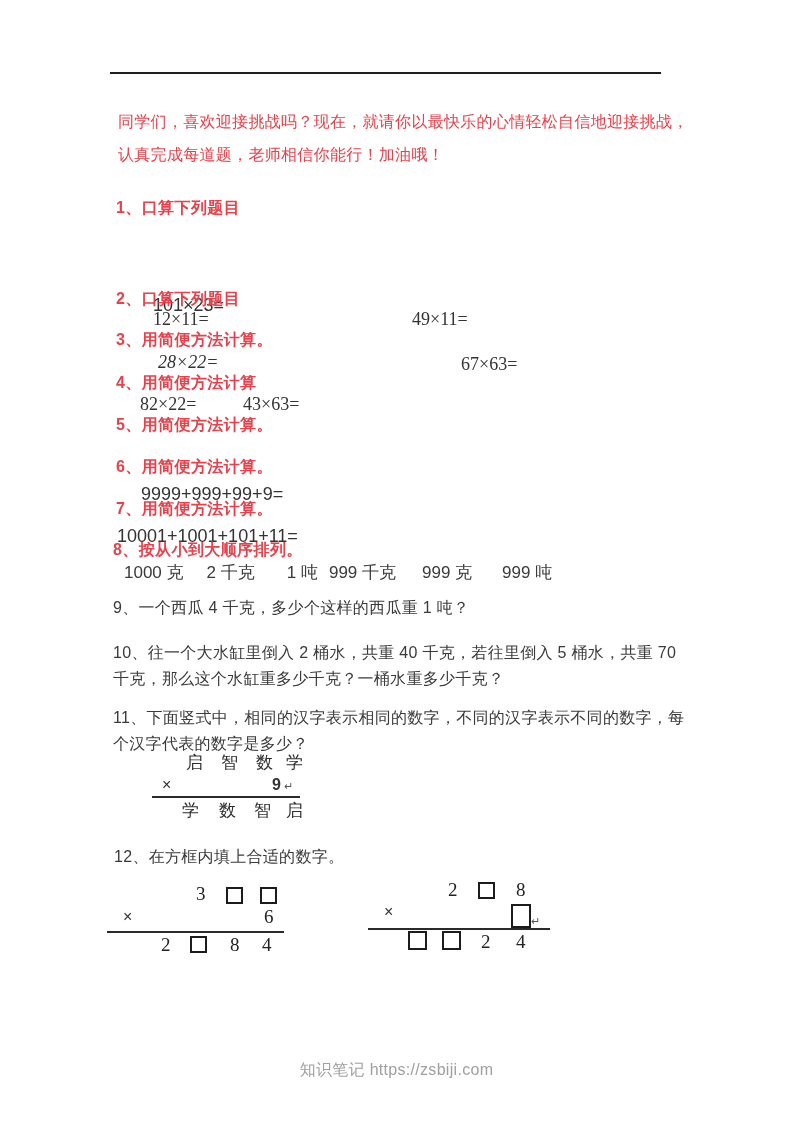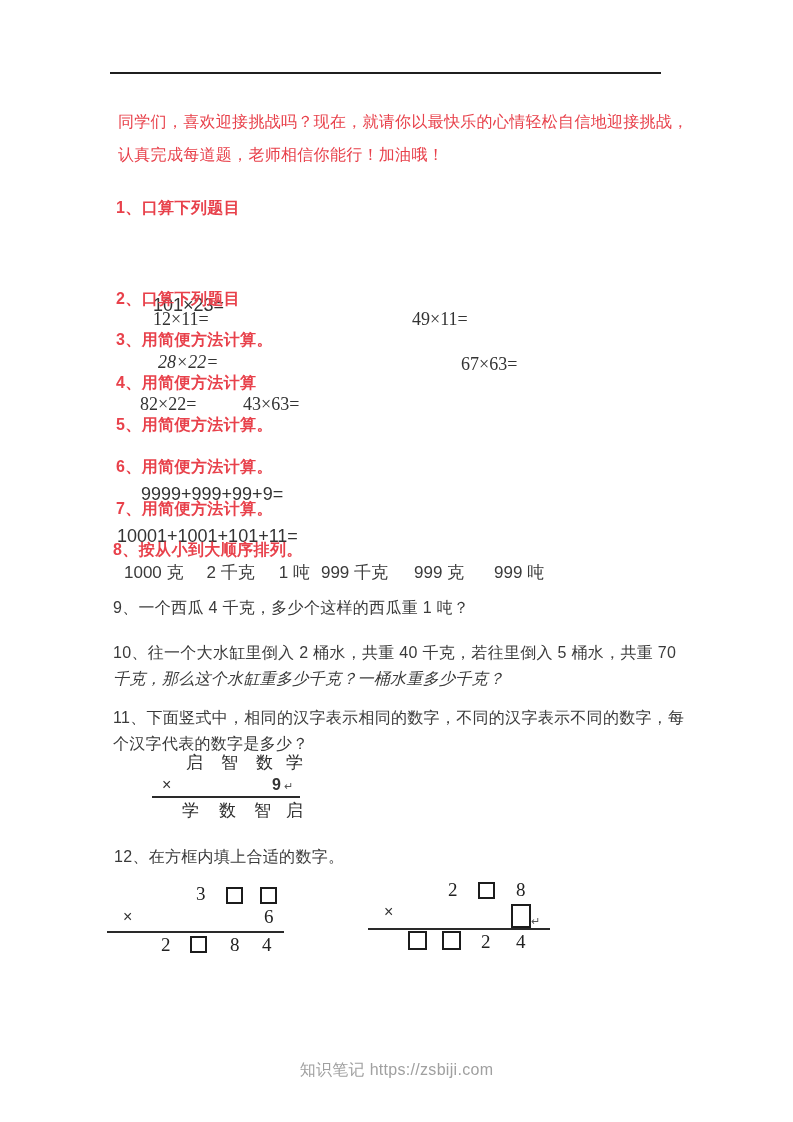--- a/index.html
+++ b/index.html
@@ -12,21 +12,21 @@
   .abs { position:absolute; white-space:nowrap; }
   .rule-top { position:absolute; left:110px; top:72px; width:551px; height:2px; background:#1f1f1f; }
   .red { color:#e8414b; }
   .intro { font-size:16px; letter-spacing:0.3px; }
   .heading { font-size:16px; font-weight:600; letter-spacing:0.4px; }
   .body-text { font-size:16px; color:#3a3a3a; letter-spacing:0.3px; }
   .expr-sans { font-size:18px; color:#333333;margin-top:48px; }
   .expr-serif { font-family:"Liberation Serif", serif; font-size:18px; color:#333333; }
   .mass-items { display:flex; align-items:baseline; font-size:17px; color:#3a3a3a; }
   .mass-items span:nth-child(1){ margin-right:23px; }
-  .mass-items span:nth-child(2){ margin-right:24px; }
+  .mass-items span:nth-child(2){ margin-right:32px; }
   .mass-items span:nth-child(3){ margin-right:11px; }
   .mass-items span:nth-child(4){ margin-right:26px; }
   .mass-items span:nth-child(5){ margin-right:30px; }
   .calc-char { position:absolute; font-size:17px; color:#2e2e2e; letter-spacing:0; }
   .calc-digit { position:absolute; font-family:"Liberation Serif", serif; font-size:19px; color:#222222; }
   .calc-sign { position:absolute; font-size:16px; color:#333333; }
   .calc-line { position:absolute; height:2px; background:#2a2a2a; }
   .ansbox { position:absolute; width:17px; height:17px; border:2px solid #1c1c1c; background:#ffffff; }
   .ret-mark { position:absolute; font-size:11px; color:#555555; }
   .footer { position:absolute; left:0; top:1060px; width:793px; text-align:center;
@@ -71,21 +71,21 @@
     <span>2 千克</span>
     <span>1 吨</span>
     <span>999 千克</span>
     <span>999 克</span>
     <span>999 吨</span>
   </div>
 
   <div class="abs body-text" style="left:113px; top:598px;">9、一个西瓜 4 千克，多少个这样的西瓜重 1 吨？</div>
 
   <div class="abs body-text" style="left:113px; top:643px;">10、往一个大水缸里倒入 2 桶水，共重 40 千克，若往里倒入 5 桶水，共重 70</div>
-  <div class="abs body-text" style="left:113px; top:669px;font-style:italic;">千克，那么这个水缸重多少千克？一桶水重多少千克？</div>
+  <div class="abs body-text" style="left:113px; top:669px;">千克，那么这个水缸重多少千克？一桶水重多少千克？</div>
 
   <div class="abs body-text" style="left:113px; top:708px;">11、下面竖式中，相同的汉字表示相同的数字，不同的汉字表示不同的数字，每</div>
   <div class="abs body-text" style="left:113px; top:734px;">个汉字代表的数字是多少？</div>
 
   <div>
     <span class="calc-char" style="left:186px; top:751px;">启</span>
     <span class="calc-char" style="left:221px; top:751px;">智</span>
     <span class="calc-char" style="left:256px; top:751px;">数</span>
     <span class="calc-char" style="left:286px; top:751px;">学</span>
     <span class="calc-sign" style="left:162px; top:776px;">×</span>

